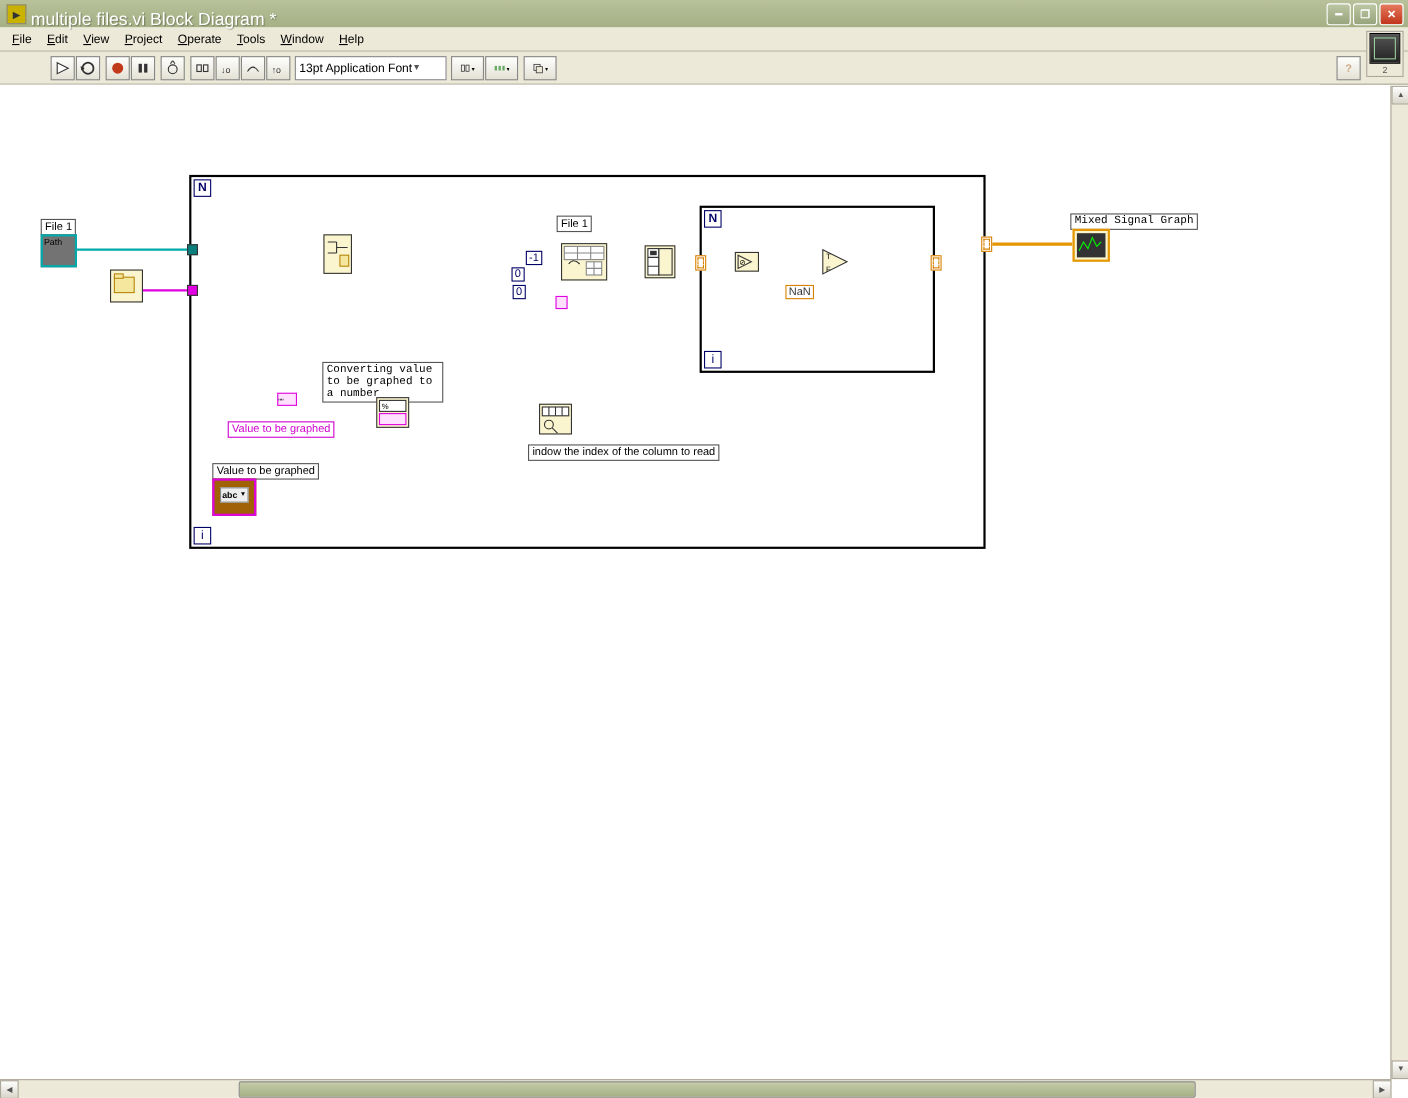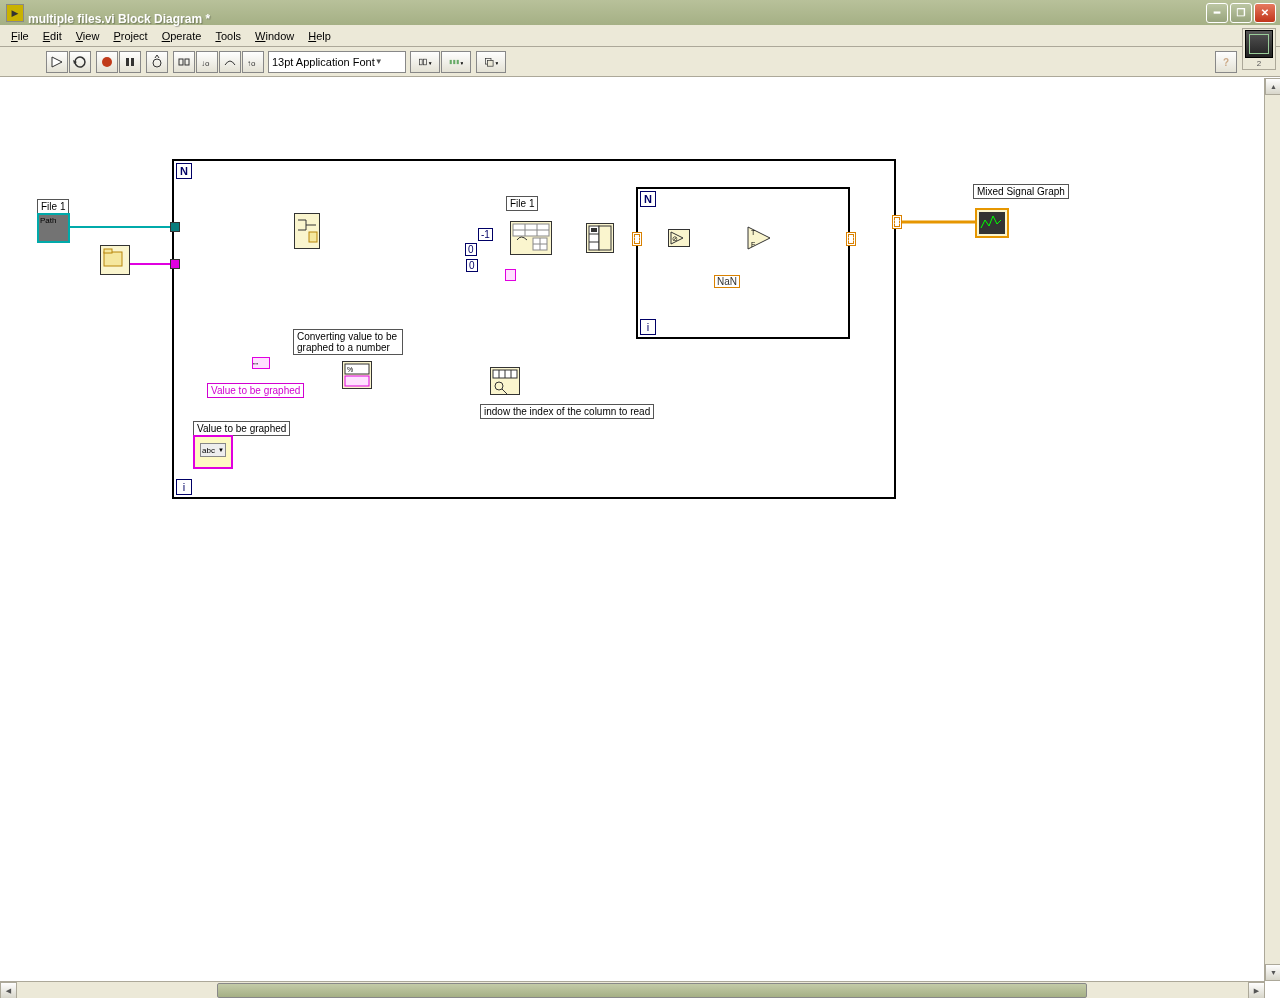--- a/index.html
+++ b/index.html
@@ -1,19 +1,19 @@
 <!DOCTYPE html>
 <html><head>
 <meta charset="utf-8">
 <style>
   * { box-sizing: border-box; }
   body { margin:0; font-family: Tahoma, Arial, sans-serif; font-size:11px; background:#fff; user-select:none; }
   .titlebar { background: linear-gradient(to bottom, #b8c19a 0%, #a5b085 100%); height:25px; display:flex; align-items:center; color:#fff; padding:0 2px; }
   .titlebar .icon { width:18px; height:18px; background:#c9b200; margin:0 4px; display:flex; align-items:center; justify-content:center; font-size:9px; color:#333; border:1px solid #888; }
-  .titlebar .title { flex:1; font-weight:bold; font-size:12px; text-shadow:1px 1px 1px rgba(0,0,0,0.3);margin-top:12px; }
+  .titlebar .title { flex:1; font-weight:normal; font-size:16px; text-shadow:1px 1px 1px rgba(0,0,0,0.3);margin-top:12px; }
   .winbtns { display:flex; gap:2px; margin-right:2px; }
   .winbtn { width:22px; height:20px; border:1px solid #fff; background:linear-gradient(to bottom,#bcc6a3,#98a47d); display:flex; align-items:center; justify-content:center; color:#fff; font-weight:bold; font-size:10px; border-radius:3px; }
   .winbtn.close { background:linear-gradient(to bottom,#e67a5f,#c1341a); }
   .menubar { background:#ece9d8; height:22px; display:flex; align-items:center; padding:0 4px; gap:0; border-bottom:1px solid #aca899; }
   .menubar span { padding:2px 7px; cursor:default;text-align:center; }
   .menubar span u { text-decoration:underline; }
   .toolbar-wrap { background:#ece9d8; height:30px; display:flex; align-items:center; border-bottom:1px solid #aca899; position:relative; }
   .toolbar { display:flex; align-items:center; padding:2px; gap:0; margin-left:44px; }
   .tbtn { width:22px; height:22px; border:1px solid #888; background:linear-gradient(to bottom,#fefefe,#e4e2d5); margin-right:1px; display:flex; align-items:center; justify-content:center; font-size:10px; }
   .tbtn svg { width:14px; height:14px; }
@@ -24,21 +24,21 @@
   .scbtn { width:17px; height:17px; background:linear-gradient(to bottom,#fefefe,#d8d6ca); border:1px solid #aca899; display:flex; align-items:center; justify-content:center; font-size:7px; color:#555; }
   .scthumb-h { height:15px; background:linear-gradient(to bottom,#c4cba8,#a5b085); border:1px solid #888; border-radius:2px; }
 
   .for-loop { position:absolute; border:2px solid #000; background:#fff; }
   .for-loop::before { content:""; position:absolute; top:3px; right:3px; bottom:-4px; left:3px; border-right:2px solid #888; border-bottom:2px solid #888; z-index:-1; }
   .n-term { position:absolute; top:2px; left:2px; width:16px; height:16px; border:1px solid #006; color:#006; font-weight:bold; display:flex; align-items:center; justify-content:center; font-size:11px; background:#fff; }
   .i-term { position:absolute; bottom:2px; left:2px; width:16px; height:16px; border:1px solid #006; color:#006; display:flex; align-items:center; justify-content:center; font-size:11px; background:#fff; }
   .node { position:absolute; border:1px solid #333; background:#faf5ce; }
   .label-box { position:absolute; border:1px solid #555; background:#fff; font-size:10px; padding:1px 3px; white-space:nowrap; }
   .pink-label { border:1px solid #d100d1; color:#d100d1; }
-  .orange-label { border:1px solid #d98100; color:#333;margin-top:16px; }
+  .orange-label { border:1px solid #d98100; color:#333; }
   .blue-const { border:1px solid #006; background:#fff; color:#006; font-size:10px; padding:0 2px; position:absolute; }
   .tunnel { position:absolute; width:10px; height:10px; border:1px solid #333; }
   .tunnel.teal { background:#0a7d7d; }
   .tunnel.pink { background:#e000e0; }
   .indexing { position:absolute; width:10px; height:14px; border:1px solid #d98100; background:#fff; }
   .indexing::before { content:""; position:absolute; inset:1px; border:1px dashed #d98100; }
 
   svg.wires { position:absolute; top:0; left:0; width:100%; height:100%; pointer-events:none; }
   .vi-icon-corner { position:absolute; top:28px; right:4px; width:34px; height:42px; border:1px solid #aca899; background:#ece9d8; display:flex; flex-direction:column; align-items:center; justify-content:center; gap:1px; }
   .vi-icon-corner .ic { width:28px; height:28px; background:#333; border:1px solid #000; }
@@ -266,33 +266,33 @@
   <div class="node" style="left:746px; top:148px; width:26px; height:26px; background:transparent; border:none;">
     <svg width="26" height="26">
         <path d="M2 2 L24 13 L2 24 Z" fill="#faf5ce" stroke="#333"></path>
         <text x="5" y="10" font-size="7">T</text>
         <text x="5" y="22" font-size="7">F</text>
       </svg>
   </div>
 
   <div class="label-box orange-label" style="left:714px; top:182px; padding:0 2px;">NaN</div>
 
-  <div class="label-box" style="left:973px; top:107px;">Mixed Signal Graph</div>
+  <div class="label-box" style="left:973px; top:117px;font-family:Liberation Mono, monospace;">Mixed Signal Graph</div>
   <div class="node" style="left:975px; top:131px; width:34px; height:30px; border:2px solid #e69600;">
     <svg width="30" height="26">
         <rect x="2" y="2" width="26" height="22" fill="#333"></rect>
         <path d="M4 18 l4 -8 l4 6 l4 -10 l4 8 l4 -4" stroke="#0f0" fill="none"></path>
       </svg>
   </div>
 
   <div style="position:absolute; left:252px; top:280px; width:18px; height:12px; border:1px solid #e000e0; background:#ffe0ff;">
     <span style="font-size:7px;">""</span>
   </div>
 
-  <div class="label-box" style="left:293px; top:252px; width:110px; white-space:normal;">Converting value to be graphed to a number</div>
+  <div class="label-box" style="left:293px; top:252px; width:110px; white-space:normal;font-family:Liberation Mono, monospace;">Converting value to be graphed to a number</div>
 
   <div class="node" style="left:342px; top:284px; width:30px; height:28px;">
     <svg width="28" height="26">
         <rect x="2" y="2" width="24" height="10" fill="#fff" stroke="#333"></rect>
         <text x="4" y="10" font-size="7">%</text>
         <rect x="2" y="14" width="24" height="10" fill="#ffe0ff" stroke="#e000e0"></rect>
       </svg>
   </div>
 
   <div class="label-box pink-label" style="left:207px; top:306px;">Value to be graphed</div>
@@ -301,21 +301,21 @@
     <svg width="28" height="26">
         <rect x="2" y="2" width="24" height="8" fill="#fff" stroke="#333"></rect>
         <path d="M8 2 v8 M14 2 v8 M20 2 v8" stroke="#333"></path>
         <circle cx="8" cy="18" r="4" fill="none" stroke="#333"></circle>
         <path d="M11 21 l5 5" stroke="#333"></path>
       </svg>
   </div>
   <div class="label-box" style="left:480px; top:327px;">indow the index of the column to read</div>
 
   <div class="label-box" style="left:193px; top:344px;">Value to be graphed</div>
-  <div class="node" style="left:193px; top:358px; width:40px; height:34px; border:2px solid #e000e0; background:#fef9c3;">
+  <div class="node" style="left:193px; top:358px; width:40px; height:34px; border:2px solid #e000e0; background:#a16207;font-weight:bold;">
     <div style="margin:6px auto; width:26px; height:14px; background:#eee; border:1px solid #888; font-size:8px; display:flex; align-items:center; padding:0 1px;">
       <span>abc</span>
         <span style="margin-left:auto;font-size:6px;">▼</span>
     </div>
   </div>
 
 </div>
 
 <div class="scroll-v">
   <div class="scbtn" style="position:absolute;top:0;">▲</div>

